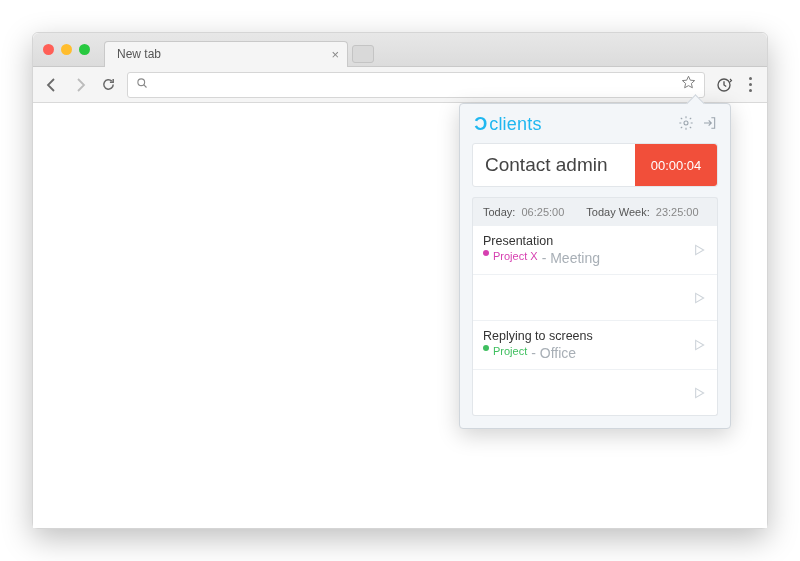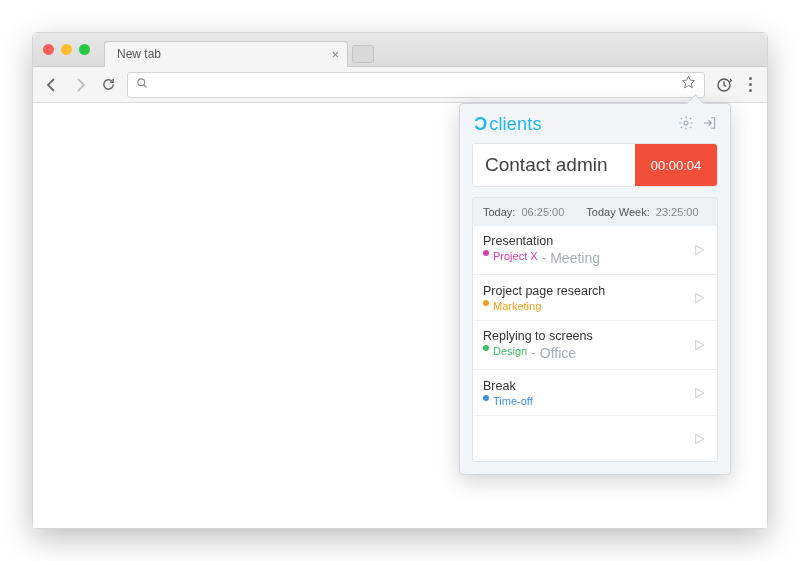--- a/index.html
+++ b/index.html
@@ -298,54 +298,33 @@
               <span class="task"> - Meeting</span>
             </div>
           </div>
           <span class="play">
             <svg width="16" height="16" viewBox="0 0 24 24">
               <path d="M7 5v14l12-7z" fill="none" stroke="currentColor" stroke-width="1.6"></path>
             </svg>
           </span>
         </div>
         <div class="entry">
-          <div class="entry-main">
-            <div class="entry-title">Project page research</div>
-            <div class="entry-sub">
-              <span class="bullet" style="background: rgb(240, 160, 32);"></span>
-              <span class="proj" style="color: rgb(240, 160, 32);">Marketing</span>
-            </div>
-          </div>
           <span class="play">
             <svg width="16" height="16" viewBox="0 0 24 24">
               <path d="M7 5v14l12-7z" fill="none" stroke="currentColor" stroke-width="1.6"></path>
             </svg>
           </span>
         </div>
         <div class="entry">
           <div class="entry-main">
             <div class="entry-title">Replying to screens</div>
             <div class="entry-sub">
               <span class="bullet" style="background: rgb(63, 191, 95);"></span>
-              <span class="proj" style="color: rgb(63, 191, 95);">Design</span>
+              <span class="proj" style="color: rgb(63, 191, 95);">Project</span>
               <span class="task"> - Office</span>
-            </div>
-          </div>
-          <span class="play">
-            <svg width="16" height="16" viewBox="0 0 24 24">
-              <path d="M7 5v14l12-7z" fill="none" stroke="currentColor" stroke-width="1.6"></path>
-            </svg>
-          </span>
-        </div>
-        <div class="entry">
-          <div class="entry-main">
-            <div class="entry-title">Break</div>
-            <div class="entry-sub">
-              <span class="bullet" style="background: rgb(63, 143, 224);"></span>
-              <span class="proj" style="color: rgb(63, 143, 224);">Time-off</span>
             </div>
           </div>
           <span class="play">
             <svg width="16" height="16" viewBox="0 0 24 24">
               <path d="M7 5v14l12-7z" fill="none" stroke="currentColor" stroke-width="1.6"></path>
             </svg>
           </span>
         </div>
         <div class="entry">
           <span class="play">

